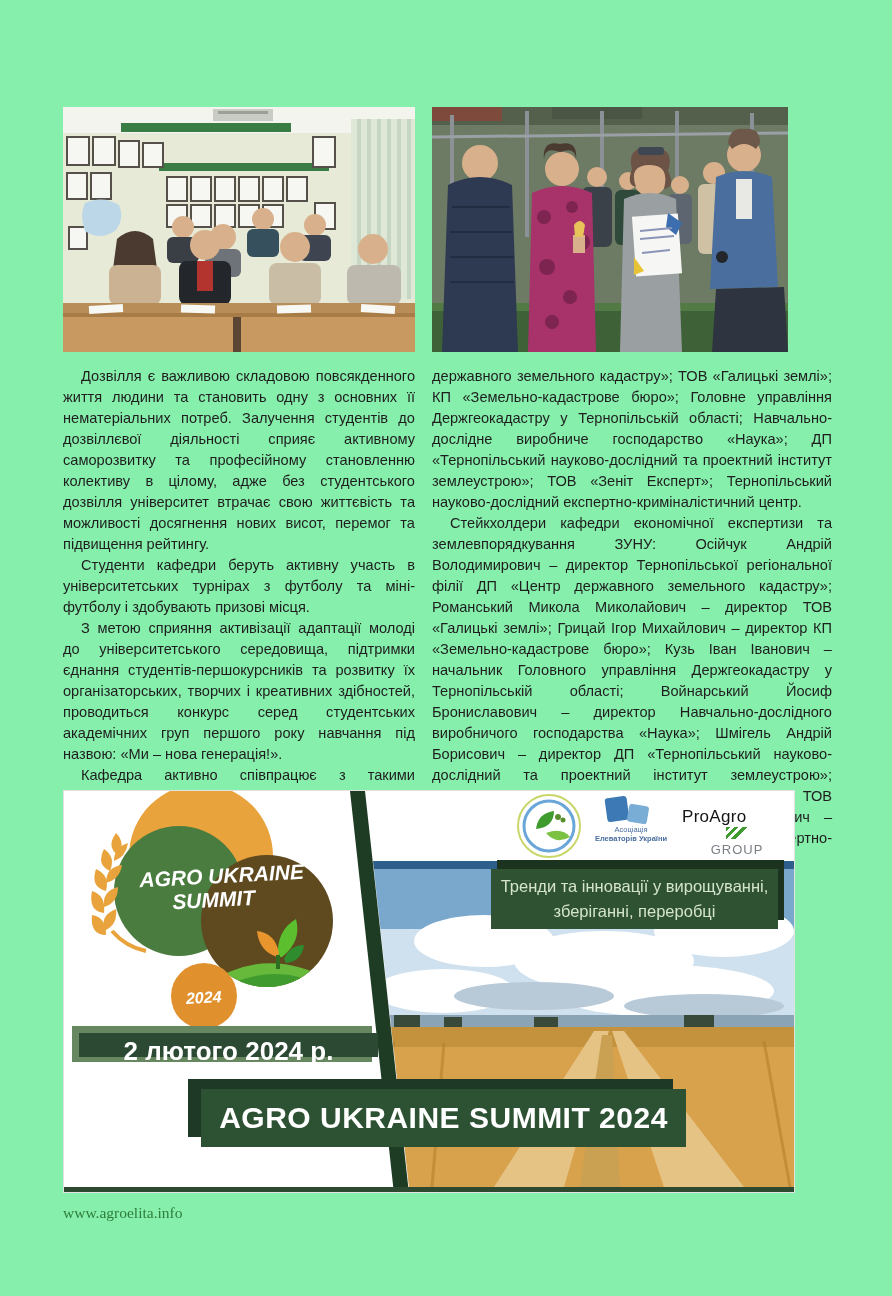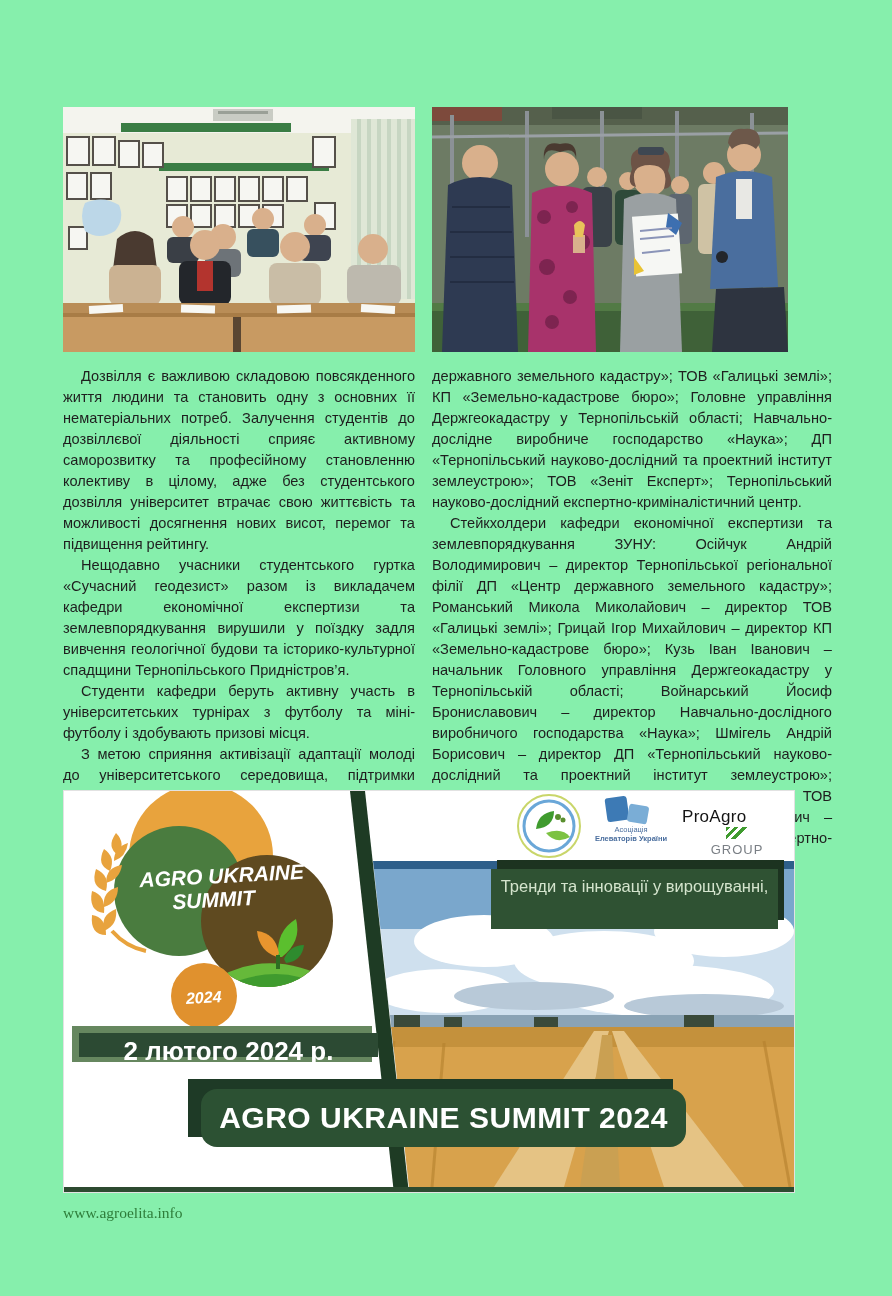--- a/index.html
+++ b/index.html
@@ -20,21 +20,21 @@
           border:1px solid #e2e2e2;box-sizing:border-box;overflow:hidden;}
   .banner .stripe{position:absolute;left:0;top:0;width:732px;height:403px;pointer-events:none;}
   .band-shadow{position:absolute;left:433px;top:69px;width:287px;height:60px;background:#1c3320;}
   .band{position:absolute;left:427px;top:78px;width:287px;height:60px;background:#2f5233;
         color:#d4e4cd;text-align:center;font-size:16.5px;line-height:25px;padding-top:5px;box-sizing:border-box;}
   .date-back{position:absolute;left:8px;top:235px;width:300px;height:36px;background:#66875f;}
   .date-box{position:absolute;left:15px;top:242px;width:299px;height:24px;background:#2c4a33;
             color:#fff;font-weight:bold;font-size:26px;text-align:center;line-height:36px;}
   .title-shadow{position:absolute;left:124px;top:288px;width:485px;height:58px;background:#1e3a26;}
   .title-box{position:absolute;left:137px;top:298px;width:485px;height:58px;background:#2c5133;
-             color:#fff;font-weight:bold;font-size:30px;text-align:center;line-height:58px;letter-spacing:.5px;border-radius:16px;}
+             color:#fff;font-weight:bold;font-size:30px;text-align:center;line-height:58px;letter-spacing:.5px;}
   .banner-rule{position:absolute;left:0;top:396px;width:732px;height:7px;background:#2d4a30;}
   
   .eco-logo{position:absolute;left:452px;top:2px;}
   .assoc{position:absolute;left:528px;top:4px;width:78px;text-align:center;}
   .assoc .glyphs{height:30px;position:relative;}
   .assoc .b1{position:absolute;left:14px;top:2px;width:22px;height:24px;background:#3d7ab5;border-radius:3px;transform:rotate(-8deg);}
   .assoc .b2{position:absolute;left:36px;top:10px;width:20px;height:18px;background:#7aadd6;border-radius:3px;transform:rotate(10deg);}
   .assoc .t1{font-size:7.5px;color:#4a6e9e;line-height:9px;}
   .assoc .t2{font-size:7.5px;color:#4a6e9e;font-weight:bold;line-height:9px;}
   .proagro{position:absolute;left:618px;top:16px;width:110px;}
@@ -203,21 +203,20 @@
     <circle cx="312" cy="48" r="17" fill="#d9b08c"></circle>
     <path d="M296,36 q2,-16 16,-14 q16,-2 16,14 l-4,6 q-12,-10 -24,0z" fill="#6d584a"></path>
     <path d="M284,70 q28,-12 56,0 l6,110 -68,2 z" fill="#4a6e9e"></path>
     <rect x="304" y="72" width="16" height="40" fill="#e8e8e4"></rect>
     <path d="M284,182 l68,-2 4,65 h-76 z" fill="#2e3440"></path>
     <circle cx="290" cy="150" r="6" fill="#23262b"></circle>
   </svg>
 
   <div class="col left">
     <p class="indent">Дозвілля є важливою складовою повсякденного життя людини та становить одну з основних її нематеріальних потреб. Залучення студентів до дозвіллєвої діяльності сприяє активному саморозвитку та професійному становленню колективу в цілому, адже без студентського дозвілля університет втрачає свою життєвість та можливості досягнення нових висот, перемог та підвищення рейтингу.</p>
-    <p class="indent">Нещодавно учасники студентського гуртка «Сучасний геодезист» разом із викладачем кафедри економічної експертизи та землевпорядкування вирушили у поїздку задля вивчення геологічної будови та історико-культурної спадщини Тернопільського Придністров’я.</p>
     <p class="indent">Студенти кафедри беруть активну участь в університетських турнірах з футболу та міні-футболу і здобувають призові місця.</p>
     <p class="indent">З метою сприяння активізації адаптації молоді до університетського середовища, підтримки єднання студентів-першокурсників та розвитку їх організаторських, творчих і креативних здібностей, проводиться конкурс серед студентських академічних груп першого року навчання під назвою: «Ми – нова генерація!».</p>
     <p class="indent">Кафедра активно співпрацює з такими установами й організаціями: Тернопільська регіональна філія ДП «Центр</p>
   </div>
   <div class="col right">
     <p>державного земельного кадастру»; ТОВ «Галицькі землі»; КП «Земельно-кадастрове бюро»; Головне управління Держгеокадастру у Тернопільській області; Навчально-дослідне виробниче господарство «Наука»; ДП «Тернопільський науково-дослідний та проектний інститут землеустрою»; ТОВ «Зеніт Експерт»; Тернопільський науково-дослідний експертно-криміналістичний центр.</p>
     <p class="indent">Стейкхолдери кафедри економічної експертизи та землевпорядкування ЗУНУ: Осійчук Андрій Володимирович – директор Тернопільської регіональної філії ДП «Центр державного земельного кадастру»; Романський Микола Миколайович – директор ТОВ «Галицькі землі»; Грицай Ігор Михайлович – директор КП «Земельно-кадастрове бюро»; Кузь Іван Іванович – начальник Головного управління Держгеокадастру у Тернопільській області; Войнарський Йосиф Брониславович – директор Навчально-дослідного виробничого господарства «Наука»; Шмігель Андрій Борисович – директор ДП «Тернопільський науково-дослідний та проектний інститут землеустрою»; Підгородецький Вадим Володимирович – директор ТОВ «Зеніт Експерт»; Шрамко Олександр Михайлович – директор Тернопільського науково-дослідного експертно-криміналістичного центру.</p>
   </div>
 
   <div class="banner">
@@ -320,20 +319,21 @@
       <div class="name">ProAgro</div>
       <div class="sub">
           <span class="wheat-chevrons"></span>
           <span>GROUP</span>
         </div>
     </div>
 
     <div class="band-shadow"></div>
     <div class="band">
       <div>Тренди та інновації у вирощуванні,</div>
+      <div>зберіганні, переробці</div>
     </div>
 
     <div class="date-back"></div>
     <div class="date-box">2 лютого 2024 р.</div>
 
     <div class="title-shadow"></div>
     <div class="title-box">AGRO UKRAINE SUMMIT 2024</div>
 
     <div class="banner-rule"></div>
   </div>

